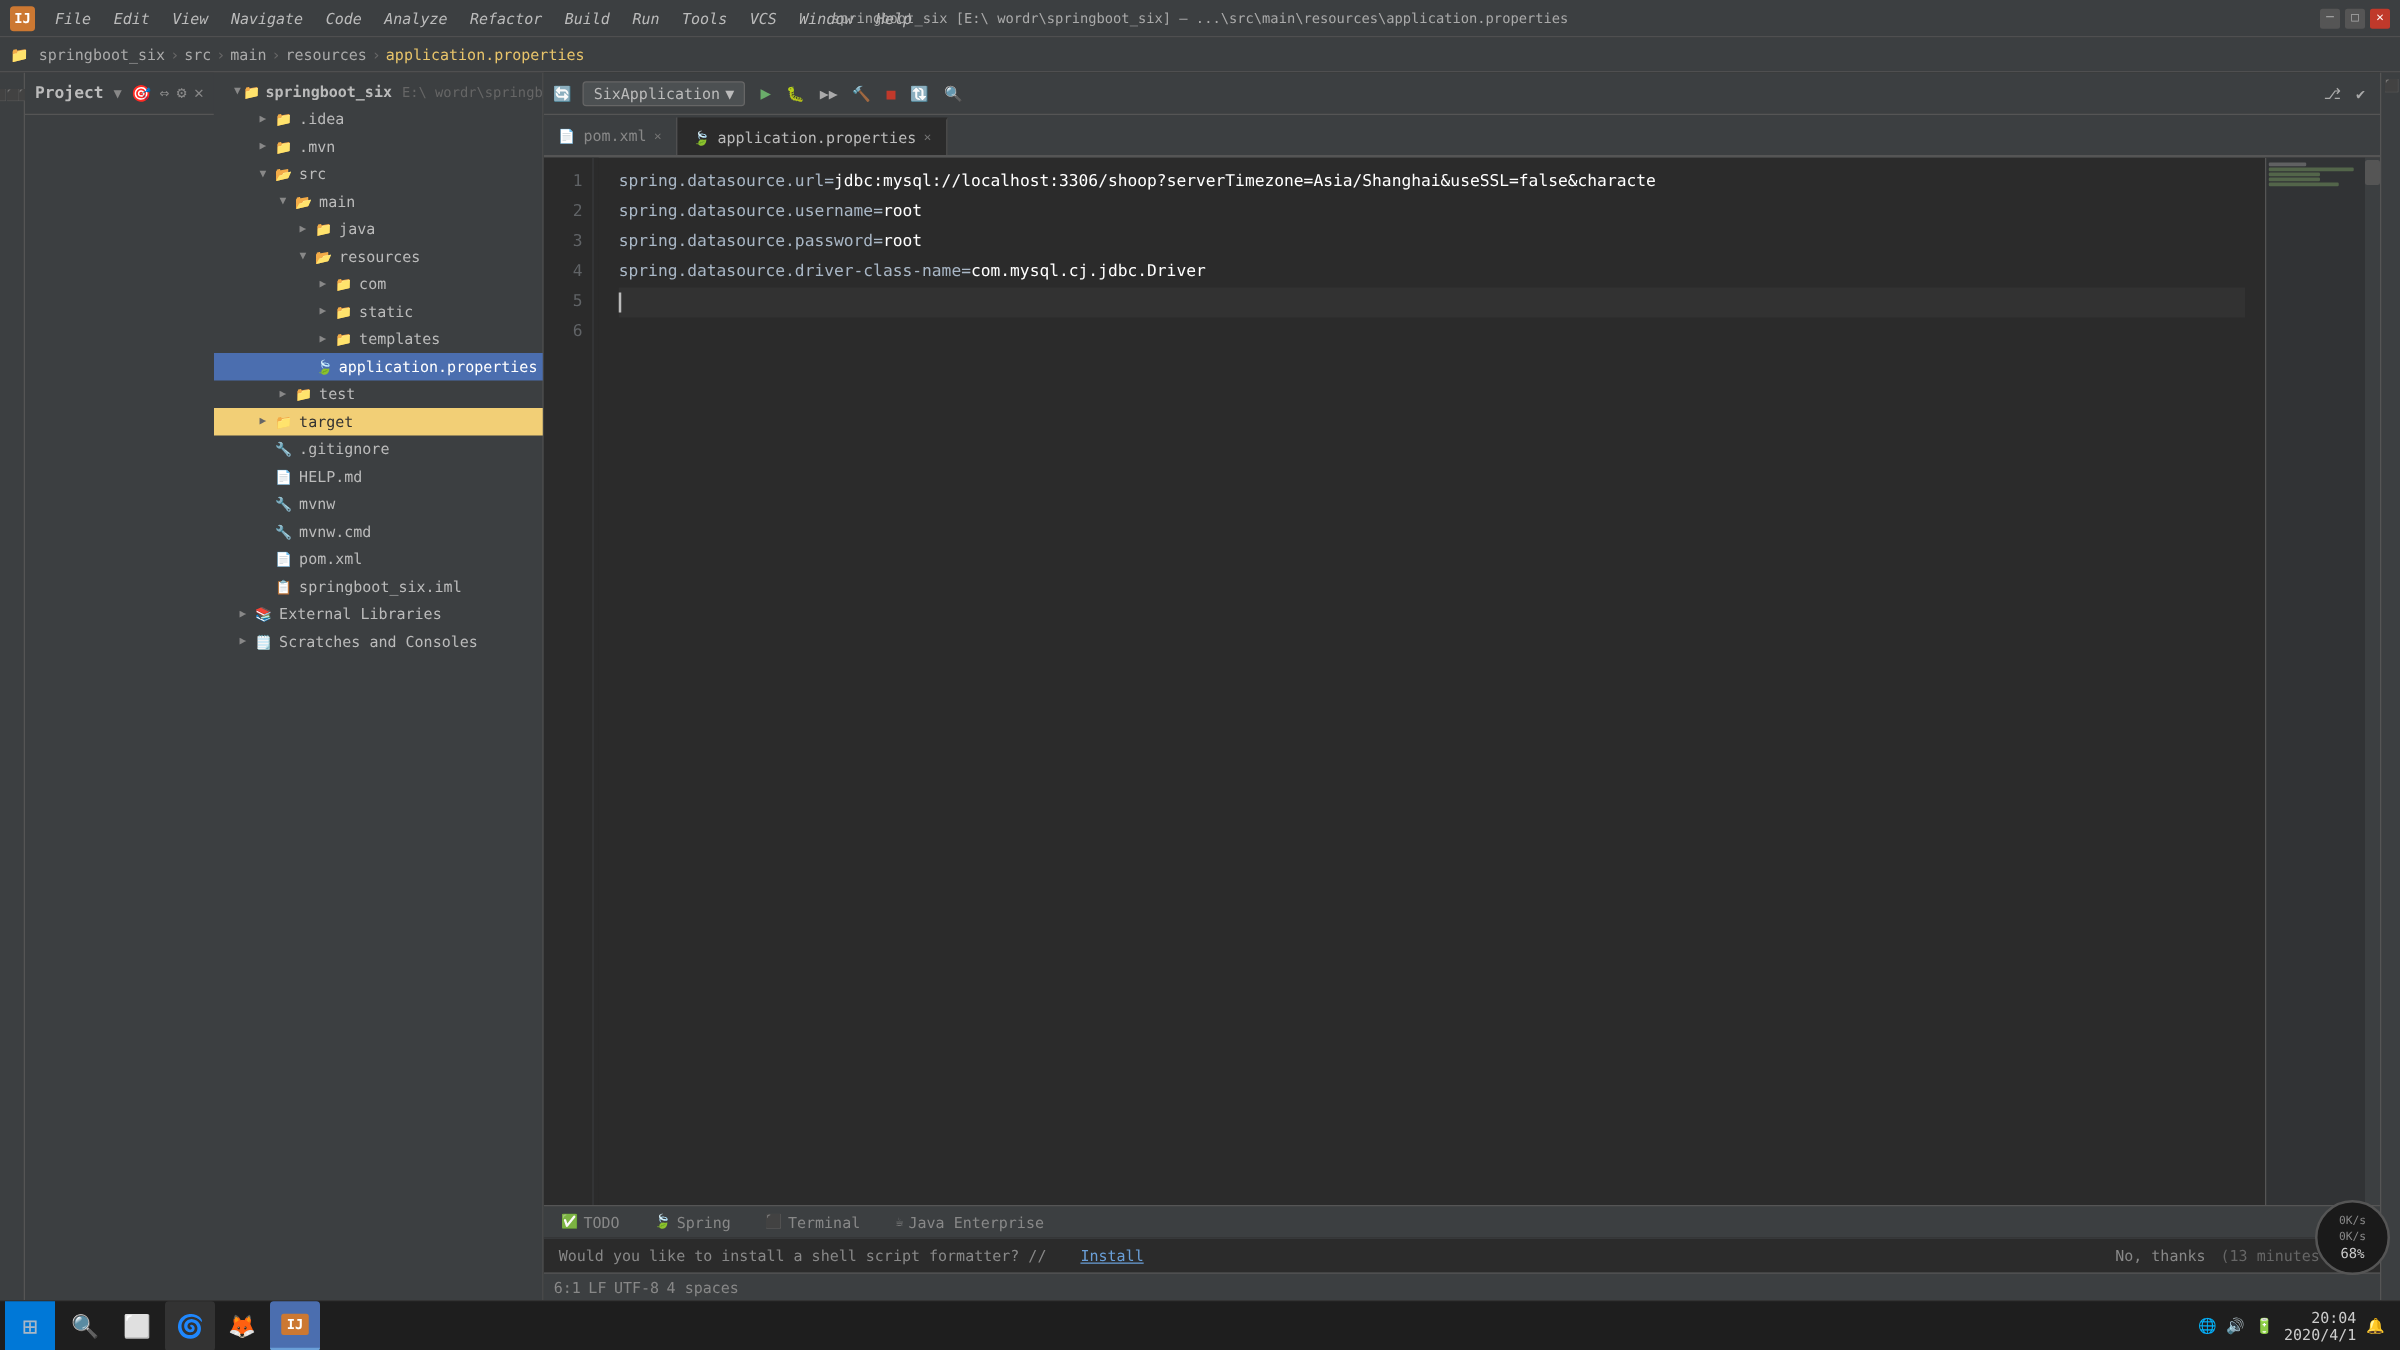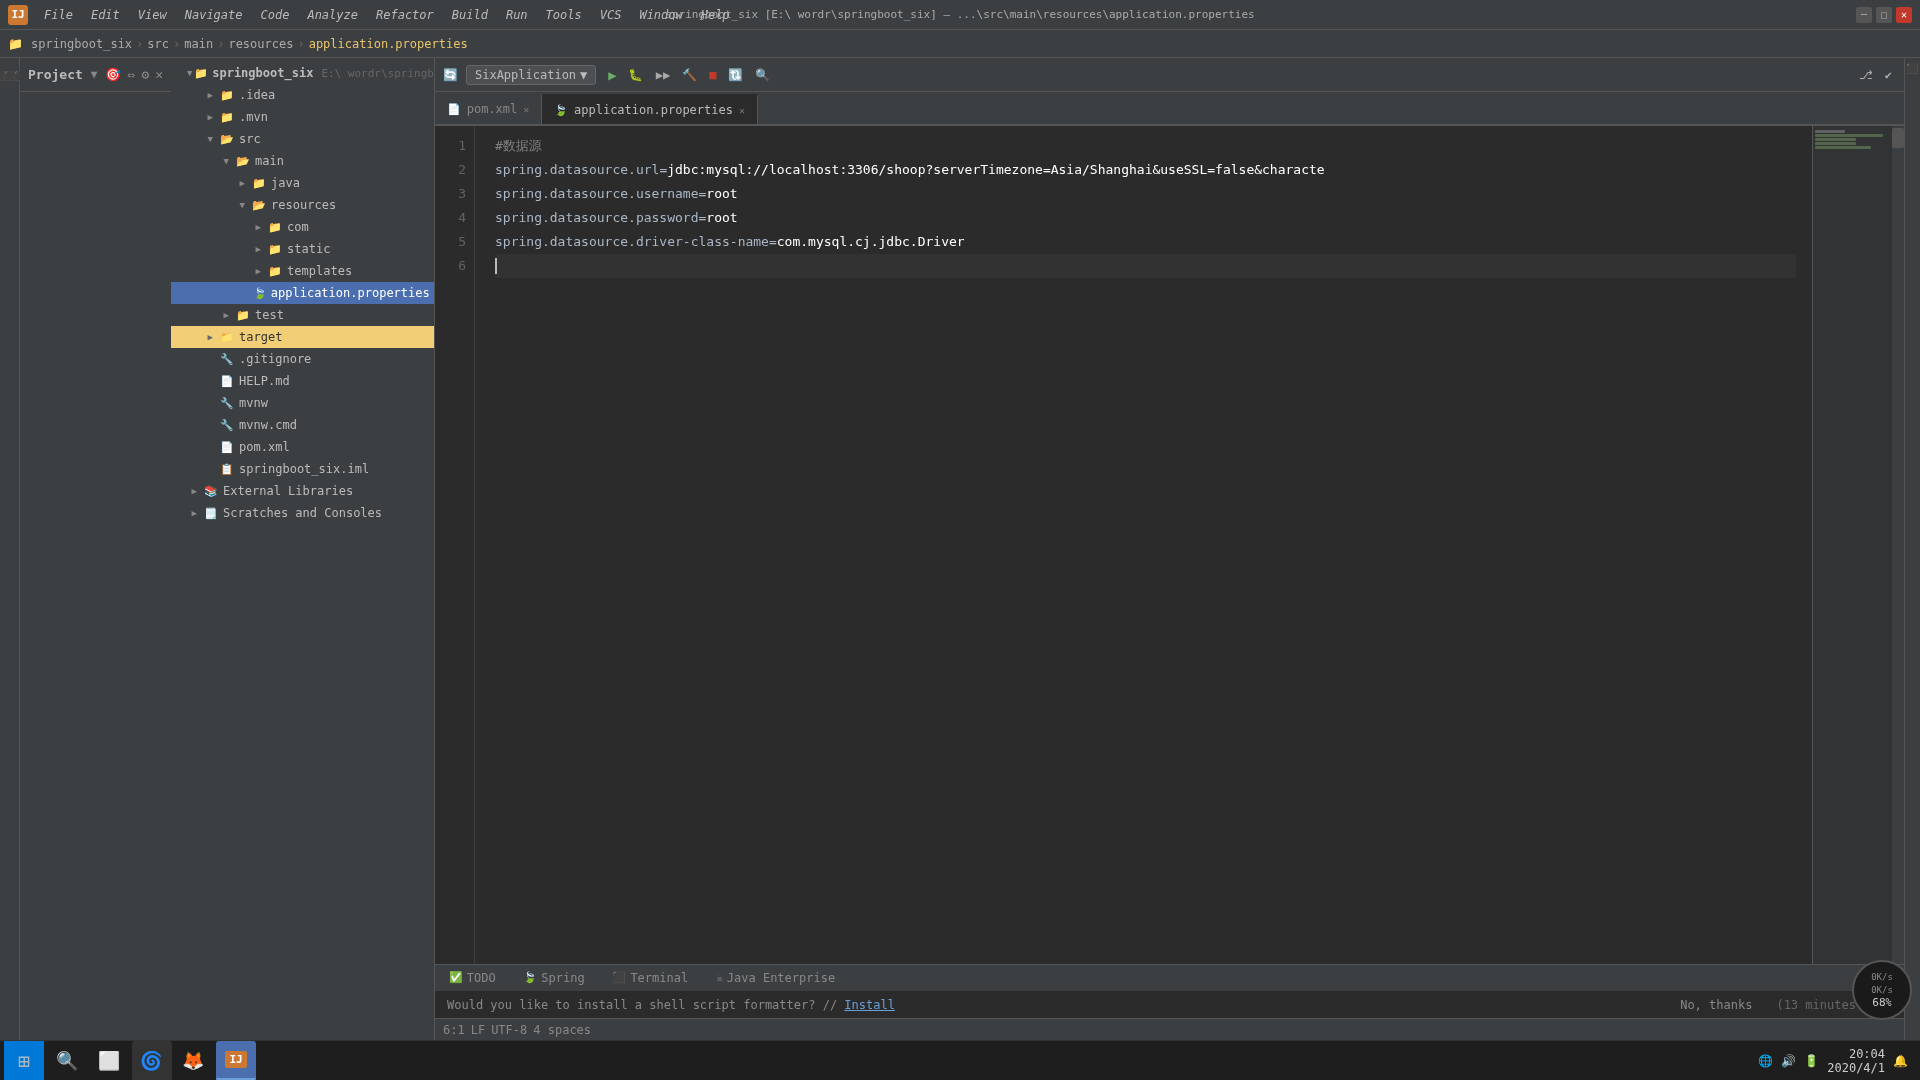--- a/index.html
+++ b/index.html
@@ -402,26 +402,27 @@
       align-items: center;
       padding: 0 12px;
       border-top: 1px solid #3c3f41;
       font-size: 12px;
       color: #888;
       flex-shrink: 0;
     }
     .notif-text { flex: 1; }
     .notif-actions {
       display: flex;
-      gap: 24px;
+      gap: 12px;
     }
     .notif-link {
       color: #6a9fd8;
       cursor: pointer;
       text-decoration: underline;
+      margin-left: 20px;
     }
     .notif-dismiss {
       color: #888;
       cursor: pointer;
     }
 
     
     .perf-widget {
       position: absolute;
       bottom: 60px;
@@ -735,23 +736,20 @@
         <div>3</div>
         <div>4</div>
         <div>5</div>
         <div>6</div>
       </div>
 
       <div class="gutter"></div>
 
       <div class="code-area">
 
-        <div class="code-line">
-          <span class="c-comment">#数据源</span>
-        </div>
 
         <div class="code-line">
           <span class="c-key">spring.datasource.url</span>
             <span class="c-equals">=</span>
             <span class="c-value">jdbc:mysql://localhost:3306/shoop?serverTimezone=Asia/Shanghai&amp;useSSL=false&amp;characte</span>
         </div>
 
         <div class="code-line">
           <span class="c-key">spring.datasource.username</span>
             <span class="c-equals">=</span>

